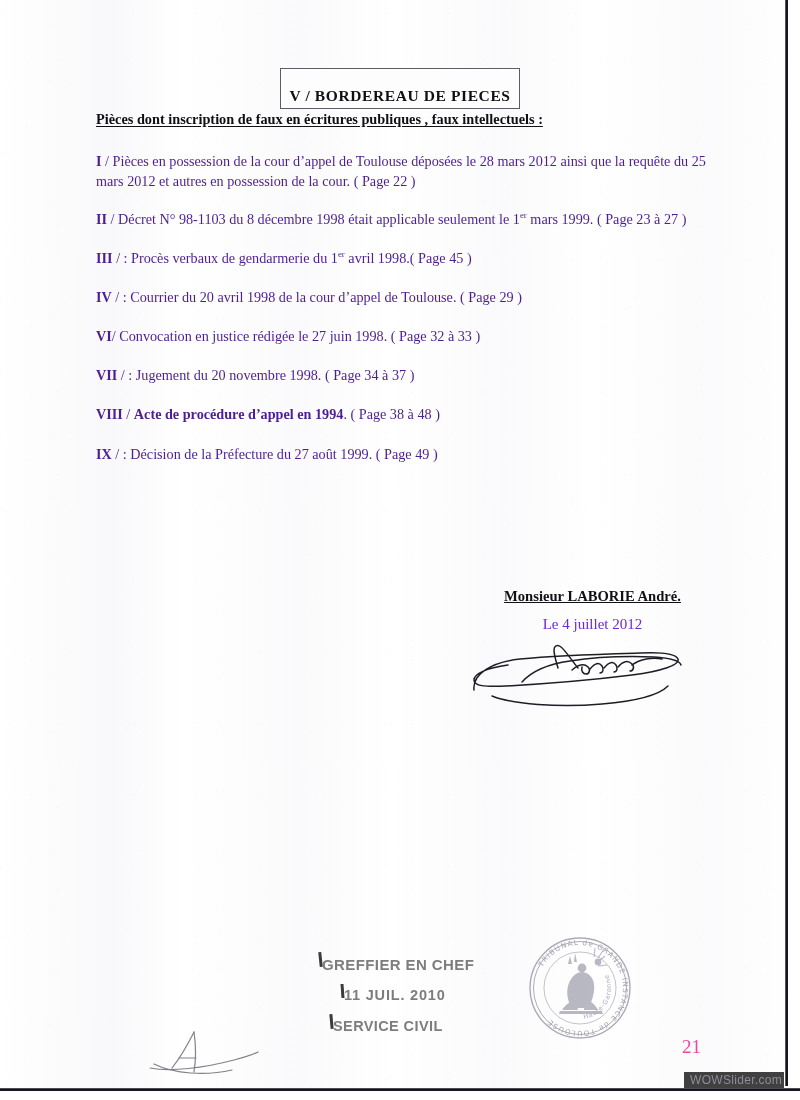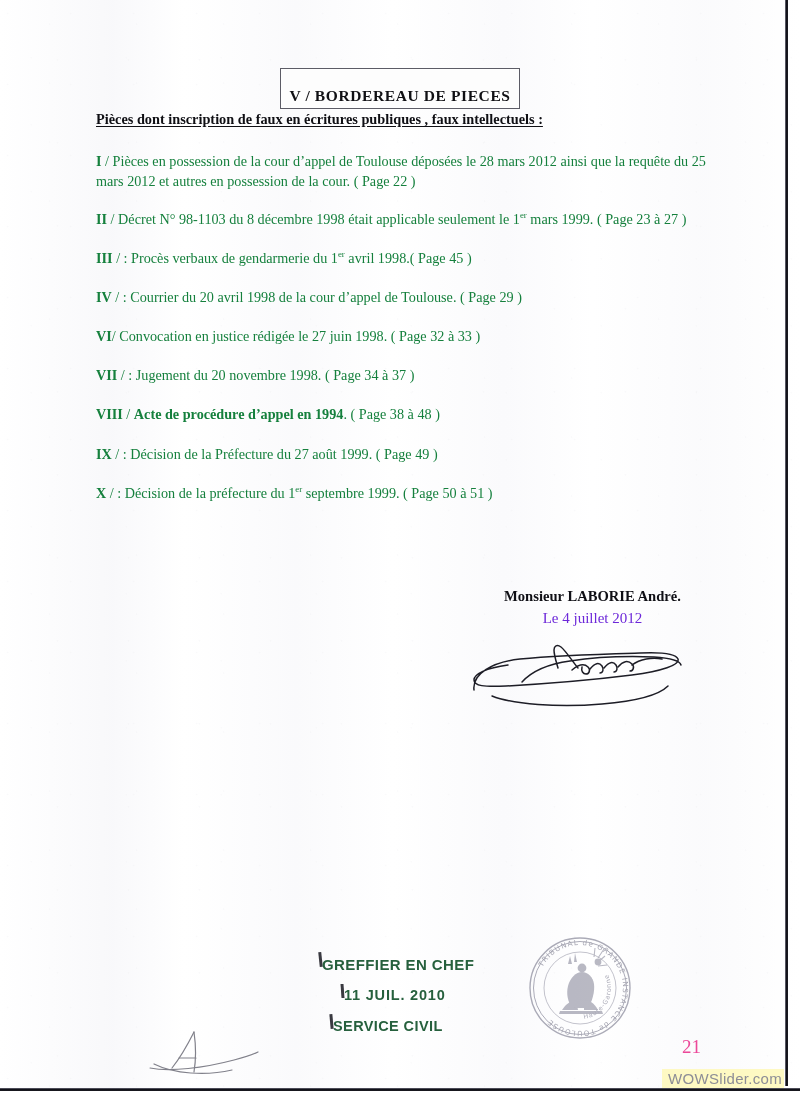--- a/index.html
+++ b/index.html
@@ -108,21 +108,21 @@
     margin: 0 0 22px 0;
     line-height: 1.35;
     color: #0f0f14;
   }
 
   .item {
     font-size: 14.2px;
     line-height: 1.42;
     margin: 0 0 19px 0;
     text-align: left;
-    color: #15803d;
+    color: #4c1d95;
   }
   .item .num {
     font-weight: bold;
   }
   .item .strong {
     font-weight: bold;
   }
   .item sup {
     font-size: 0.62em;
     vertical-align: super;
@@ -139,21 +139,22 @@
     position: absolute;
     top: 588px;
     left: 455px;
     width: 275px;
     text-align: center;
   }
   .sign-name {
     font-weight: bold;
     font-size: 14.6px;
     color: #101016;
-    margin: 0 0 5px 0;
+    margin: 0 0 11px 0;
+    text-decoration: underline;
   }
   .sign-date {
     font-size: 15px;
     color: #6d28d9;
     margin: 0;
   }
 
   .sign-scrawl {
     position: absolute;
     top: 628px;
@@ -172,21 +173,21 @@
   }
 
   
   .stamp-rect {
     position: absolute;
     top: 948px;
     left: 316px;
     width: 175px;
     height: 105px;
     font-family: "Liberation Sans", "DejaVu Sans", sans-serif;
-    color: #14532d;
+    color: #737373;
     opacity: 0.92;
   }
   .stamp-rect .line {
     position: absolute;
     white-space: nowrap;
     font-weight: bold;
     letter-spacing: 0.4px;
   }
   .stamp-rect .l1 {
     top: 8px; left: 6px;
@@ -228,24 +229,24 @@
     font-size: 19px;
     color: #ec4899;
   }
 
   
   .watermark {
     position: absolute;
     right: 16px;
     bottom: 12px;
     font-family: "Liberation Sans", "DejaVu Sans", sans-serif;
-    font-size: 15px;
+    font-size: 12px;
     letter-spacing: 0.3px;
     color: #8d8d96;
-    background: #fef9c3;
+    background: #404040;
     padding: 1px 2px 1px 6px;
   }
 </style>
 </head>
 <body>
 
 <div id="page">
 
   <div class="paper-tint"></div>
   <div class="paper-noise"></div>
@@ -260,21 +261,20 @@
     <p class="subtitle">Pièces dont inscription de faux en écritures publiques , faux intellectuels :</p>
     <div id="items-container">
         <p class="item two-line"><span class="num">I</span><span> / </span><span>Pièces en possession de la cour d’appel de Toulouse déposées le 28 mars 2012 ainsi que la requête du 25 mars 2012 et autres en possession de la cour. ( Page 22 )</span></p>
         <p class="item"><span class="num">II</span><span> / </span><span>Décret N° 98-1103 du 8 décembre 1998 était applicable seulement le 1</span><sup>er</sup><span> mars 1999. ( Page 23 à 27 )</span></p>
         <p class="item"><span class="num">III</span><span> /  : </span><span>Procès verbaux de gendarmerie du 1</span><sup>er</sup><span> avril 1998.( Page 45 )</span></p>
         <p class="item"><span class="num">IV</span><span> / : </span><span>Courrier du 20 avril 1998 de la cour d’appel de Toulouse. ( Page 29 )</span></p>
         <p class="item"><span class="num">VI</span><span>/  </span><span>Convocation en justice rédigée le 27 juin 1998. ( Page 32 à 33 )</span></p>
         <p class="item"><span class="num">VII</span><span> / : </span><span>Jugement du 20 novembre 1998. ( Page 34 à 37 )</span></p>
         <p class="item"><span class="num">VIII</span><span> /  </span><span class="strong">Acte de procédure d’appel en 1994</span><span>. ( Page 38 à 48 )</span></p>
         <p class="item"><span class="num">IX</span><span> / : </span><span>Décision de la Préfecture du 27 août 1999. ( Page 49 )</span></p>
-        <p class="item"><span class="num">X</span><span> / : </span><span>Décision de la préfecture du 1</span><sup>er</sup><span> septembre 1999. ( Page 50 à 51 )</span></p>
       </div>
   </div>
 
   <div class="sign-block">
     <p class="sign-name">Monsieur LABORIE André.</p>
     <p class="sign-date">Le 4 juillet 2012</p>
   </div>
 
   <svg class="sign-scrawl" viewBox="0 0 235 90">
     <g fill="none" stroke="#1d1d26" stroke-width="1.5" stroke-linecap="round">

